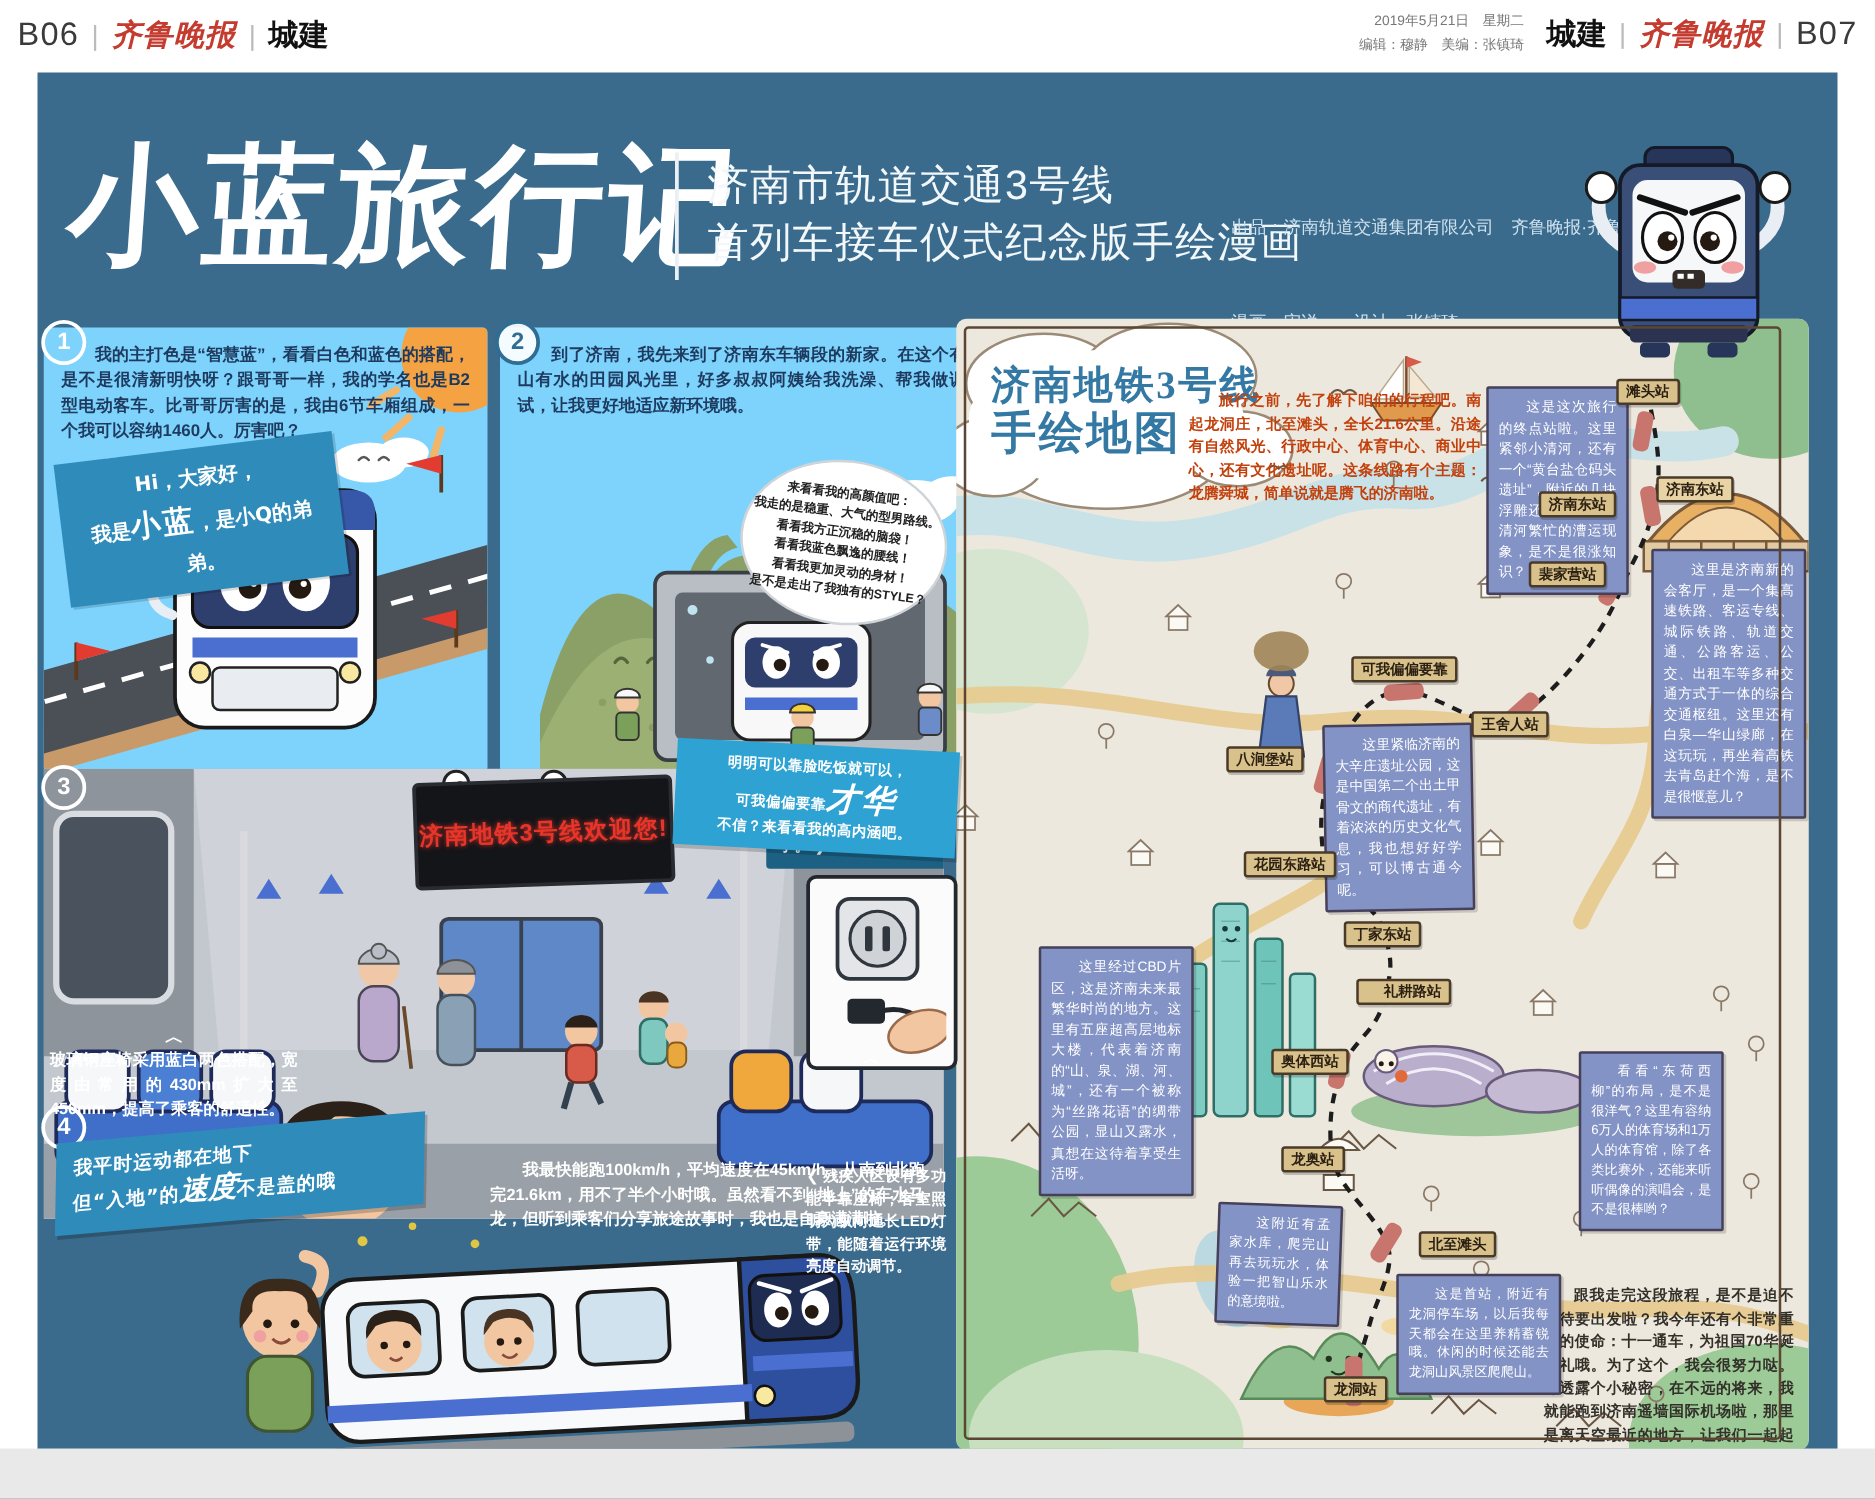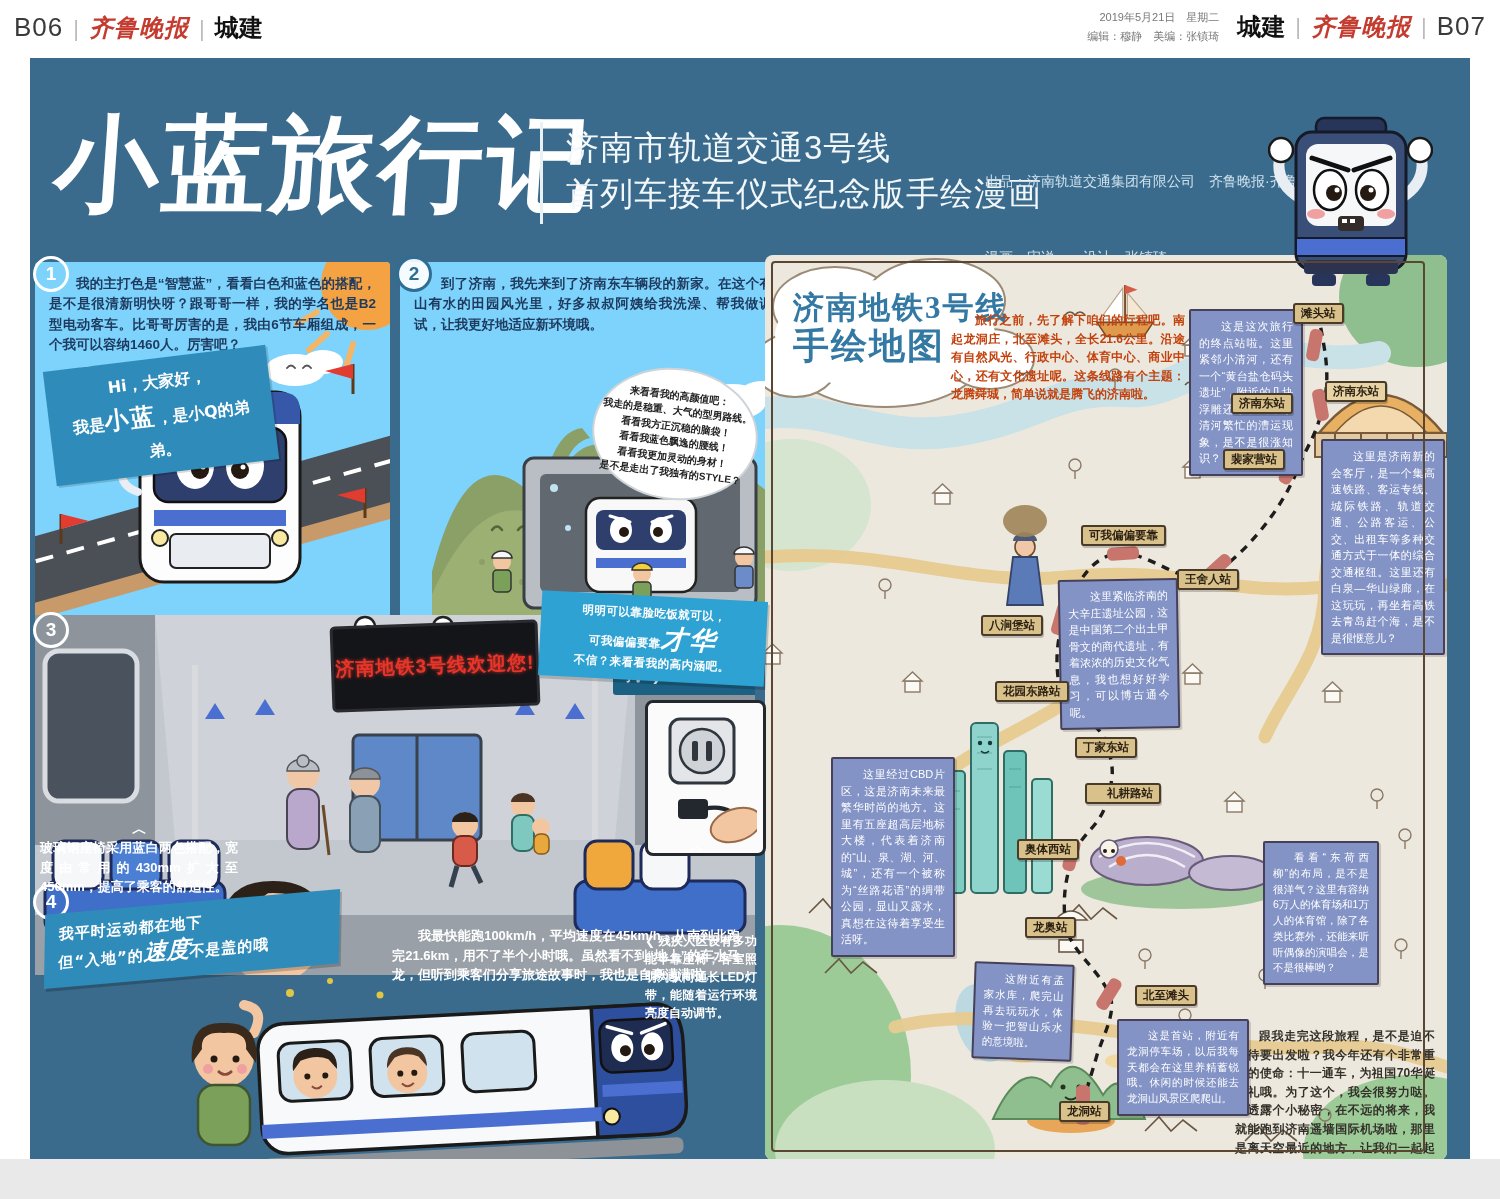--- a/index.html
+++ b/index.html
@@ -649,21 +649,21 @@
     <div class="abs mapnote" style="left:66px;top:502px;width:104px;">这里经过CBD片区，这是济南未来最繁华时尚的地方。这里有五座超高层地标大楼，代表着济南的“山、泉、湖、河、城”，还有一个被称为“丝路花语”的绸带公园，显山又露水，真想在这待着享受生活呀。</div>
     <div class="abs mapnote" style="left:498px;top:586px;width:96px;font-size:10.5px;">看看“东荷西柳”的布局，是不是很洋气？这里有容纳6万人的体育场和1万人的体育馆，除了各类比赛外，还能来听听偶像的演唱会，是不是很棒哟？</div>
     <div class="abs mapnote" style="left:208px;top:708px;width:80px;font-size:10.5px;transform:rotate(2deg);">这附近有孟家水库，爬完山再去玩玩水，体验一把智山乐水的意境啦。</div>
     <div class="abs mapnote" style="left:352px;top:764px;width:112px;font-size:10.5px;">这是首站，附近有龙洞停车场，以后我每天都会在这里养精蓄锐哦。休闲的时候还能去龙洞山风景区爬爬山。</div>
 
     <div class="abs sta" style="left:528px;top:48px;">滩头站</div>
     <div class="abs sta" style="left:466px;top:138px;">济南东站</div>
     <div class="abs sta" style="left:458px;top:194px;">裴家营站</div>
     <div class="abs sta" style="left:316px;top:270px;">可我偏偏要靠</div>
     <div class="abs sta" style="left:412px;top:314px;">王舍人站</div>
-    <div class="abs sta" style="left:216px;top:360px;font-family:Liberation Mono, monospace;">八涧堡站</div>
+    <div class="abs sta" style="left:216px;top:342px;font-family:Liberation Mono, monospace;">八涧堡站</div>
     <div class="abs sta" style="left:230px;top:426px;text-align:right;">花园东路站</div>
     <div class="abs sta" style="left:310px;top:482px;">丁家东站</div>
     <div class="abs sta" style="left:320px;top:528px;padding-left:20px;">礼耕路站</div>
     <div class="abs sta" style="left:252px;top:584px;">奥体西站</div>
     <div class="abs sta" style="left:260px;top:662px;">龙奥站</div>
     <div class="abs sta" style="left:370px;top:730px;">北至滩头</div>
     <div class="abs sta" style="left:294px;top:846px;">龙洞站</div>
     <div class="abs sta" style="left:560px;top:126px;background:#e8d3a4;">济南东站</div>
   </div>
 

